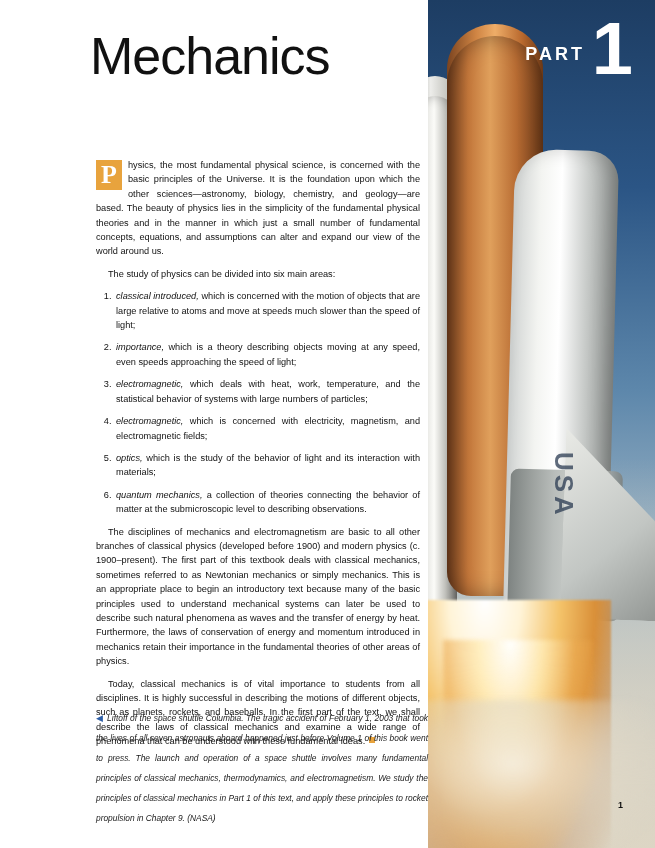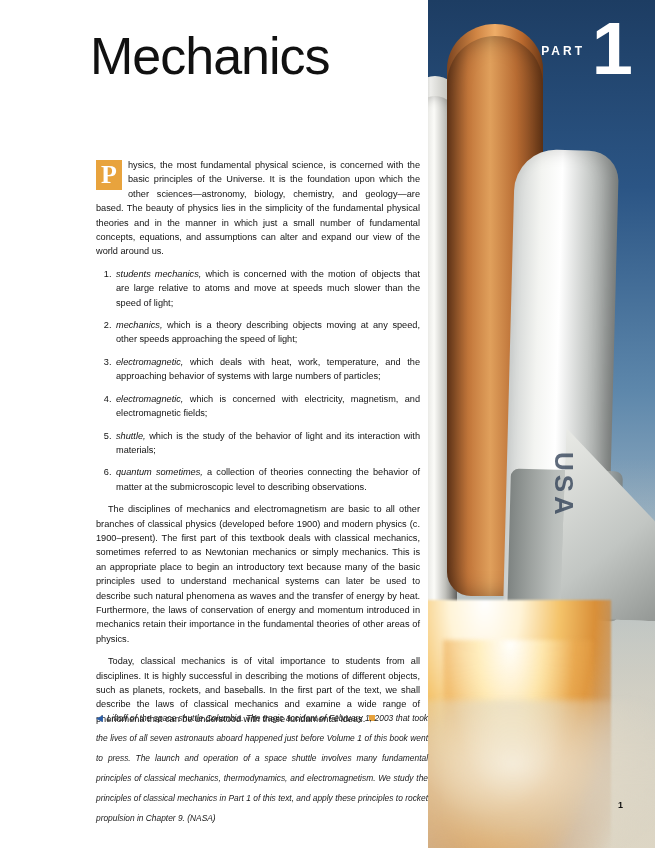--- a/index.html
+++ b/index.html
@@ -156,21 +156,21 @@
     right: 0;
     width: 272px;
     height: 72px;
     background: rgba(0,0,0,0.0);
   }
   .part-label {
     position: absolute;
     right: 70px;
     top: 26px;
     color: #ffffff;
-    font-size: 12px;
+    font-size: 18px;
     font-weight: bold;
     letter-spacing: 3px;
     font-family: "Liberation Sans", sans-serif;
   }
   .part-number {
     position: absolute;
     right: 22px;
     top: -6px;
     color: #ffffff;
     font-size: 74px;
@@ -305,28 +305,29 @@
   </div>
 
   <div class="content">
     <div class="title">Mechanics</div>
 
     <div class="body">
       <div class="dropcap-para">
         <span class="dropcap">P</span>
         <span>hysics, the most fundamental physical science, is concerned with the basic principles of the Universe. It is the foundation upon which the other sciences—astronomy, biology, chemistry, and geology—are based. The beauty of physics lies in the simplicity of the fundamental physical theories and in the manner in which just a small number of fundamental concepts, equations, and assumptions can alter and expand our view of the world around us.</span>
       </div>
+      <p class="para-indent">The study of physics can be divided into six main areas:</p>
 
       <ol class="topics" id="topics-list">
-          <li><em>students mechanics,</em><span> which is concerned with the motion of objects that are large relative to atoms and move at speeds much slower than the speed of light;</span></li>
-          <li><em>mechanics,</em><span> which is a theory describing objects moving at any speed, other speeds approaching the speed of light;</span></li>
-          <li><em>electromagnetic,</em><span> which deals with heat, work, temperature, and the approaching behavior of systems with large numbers of particles;</span></li>
+          <li><em>classical introduced,</em><span> which is concerned with the motion of objects that are large relative to atoms and move at speeds much slower than the speed of light;</span></li>
+          <li><em>importance,</em><span> which is a theory describing objects moving at any speed, even speeds approaching the speed of light;</span></li>
+          <li><em>electromagnetic,</em><span> which deals with heat, work, temperature, and the statistical behavior of systems with large numbers of particles;</span></li>
           <li><em>electromagnetic,</em><span> which is concerned with electricity, magnetism, and electromagnetic fields;</span></li>
-          <li><em>shuttle,</em><span> which is the study of the behavior of light and its interaction with materials;</span></li>
-          <li><em>quantum sometimes,</em><span> a collection of theories connecting the behavior of matter at the submicroscopic level to describing observations.</span></li>
+          <li><em>optics,</em><span> which is the study of the behavior of light and its interaction with materials;</span></li>
+          <li><em>quantum mechanics,</em><span> a collection of theories connecting the behavior of matter at the submicroscopic level to describing observations.</span></li>
         </ol>
 
       <div id="extra-paragraphs">
           <p class="para-indent"><span>The disciplines of mechanics and electromagnetism are basic to all other branches of classical physics (developed before 1900) and modern physics (c. 1900–present). The first part of this textbook deals with classical mechanics, sometimes referred to as </span><span class="ital">Newtonian mechanics</span><span> or simply </span><span class="ital">mechanics</span><span>. This is an appropriate place to begin an introductory text because many of the basic principles used to understand mechanical systems can later be used to describe such natural phenomena as waves and the transfer of energy by heat. Furthermore, the laws of conservation of energy and momentum introduced in mechanics retain their importance in the fundamental theories of other areas of physics.</span></p>
           <p class="para-indent"><span>Today, classical mechanics is of vital importance to students from all disciplines. It is highly successful in describing the motions of different objects, such as planets, rockets, and baseballs. In the first part of the text, we shall describe the laws of classical mechanics and examine a wide range of phenomena that can be understood with these fundamental ideas.</span><span class="end-square"></span></p>
         </div>
     </div>
 
     <div class="caption">
       <span class="caption-arrow">◀</span><span>Liftoff of the space shuttle Columbia. The tragic accident of February 1, 2003 that took the lives of all seven astronauts aboard happened just before Volume 1 of this book went to press. The launch and operation of a space shuttle involves many fundamental principles of classical mechanics, thermodynamics, and electromagnetism. We study the principles of classical mechanics in Part 1 of this text, and apply these principles to rocket propulsion in Chapter 9. (NASA)</span>

